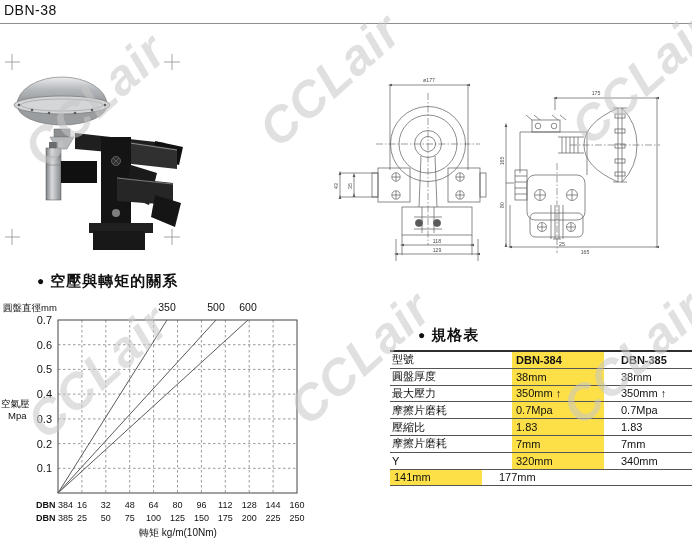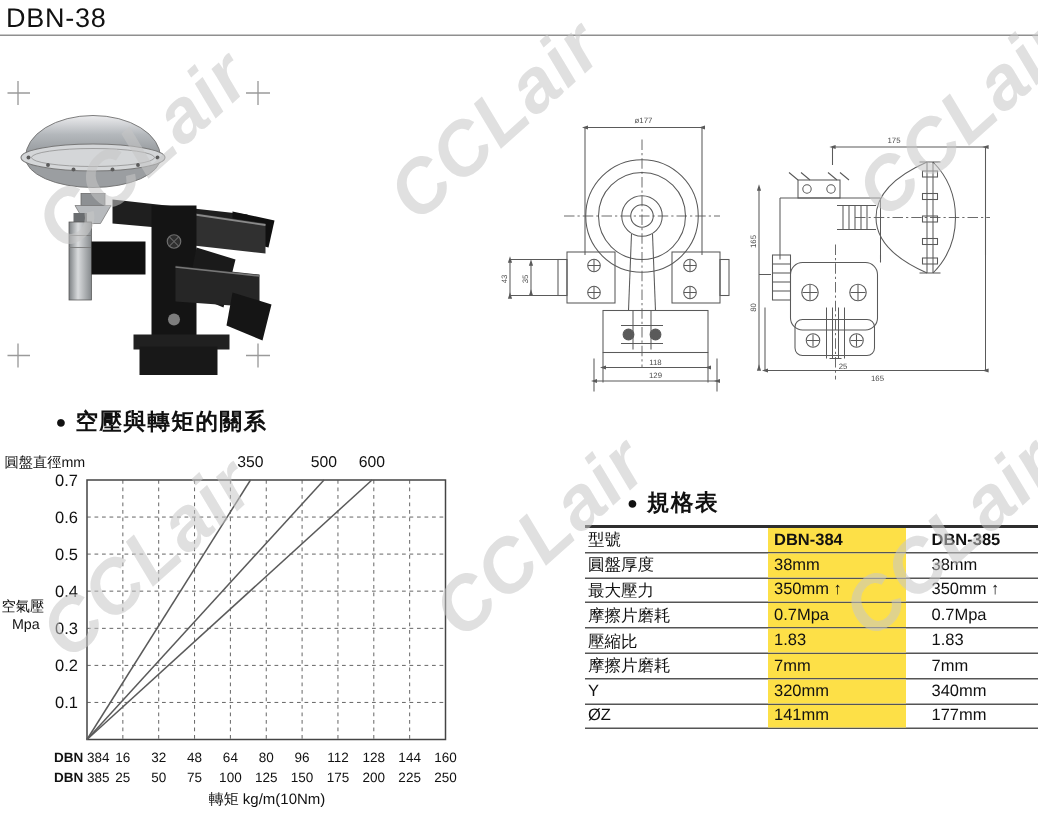--- a/index.html
+++ b/index.html
@@ -7,21 +7,21 @@
     position:relative;width:692px;height:543px;background:#fff;overflow:hidden;
     font-family:"Liberation Sans","DejaVu Sans",sans-serif;color:#111;
   }
   
   .wm{
     position:absolute;transform:translate(-50%,-50%) rotate(-42deg);
     font-weight:bold;font-style:italic;font-size:50px;letter-spacing:1px;
     color:#c7c7c7;opacity:.55;white-space:nowrap;pointer-events:none;z-index:6;
   }
   
-  .page-title{position:absolute;left:4px;top:2px;font-size:18px;letter-spacing:.5px;z-index:2;}
+  .page-title{position:absolute;left:4px;top:2px;font-size:14px;letter-spacing:.5px;z-index:2;}
   .rule{position:absolute;left:0;right:0;top:23px;border-top:1px solid #8f8f8f;z-index:2;}
   
   .section-heading{position:absolute;font-size:15px;font-weight:bold;z-index:2;letter-spacing:1px;margin-left:33px;}
   .section-heading .bullet{font-size:12px;margin-right:5px;vertical-align:1px;}
   
   .art{position:absolute;z-index:2;}
   
   .spec-table{position:absolute;left:390px;top:350px;width:302px;border-top:2px solid #2e2e2e;z-index:2;}
   .srow{display:flex;border-bottom:1px solid #555;height:15.8px;font-size:11px;}
   .sc1{width:120px;display:flex;align-items:center;padding-left:2px;}
@@ -371,19 +371,18 @@
       <div class="sc1">摩擦片磨耗</div>
       <div class="sc2">7mm</div>
       <div class="sc3">7mm</div>
     </div>
     <div class="srow">
       <div class="sc1">Y</div>
       <div class="sc2">320mm</div>
       <div class="sc3">340mm</div>
     </div>
     <div class="srow">
-      <div class="sc1">ØZ</div>
       <div class="sc2">141mm</div>
       <div class="sc3">177mm</div>
     </div>
   </div>
 
 </div>
 
 </body></html>

